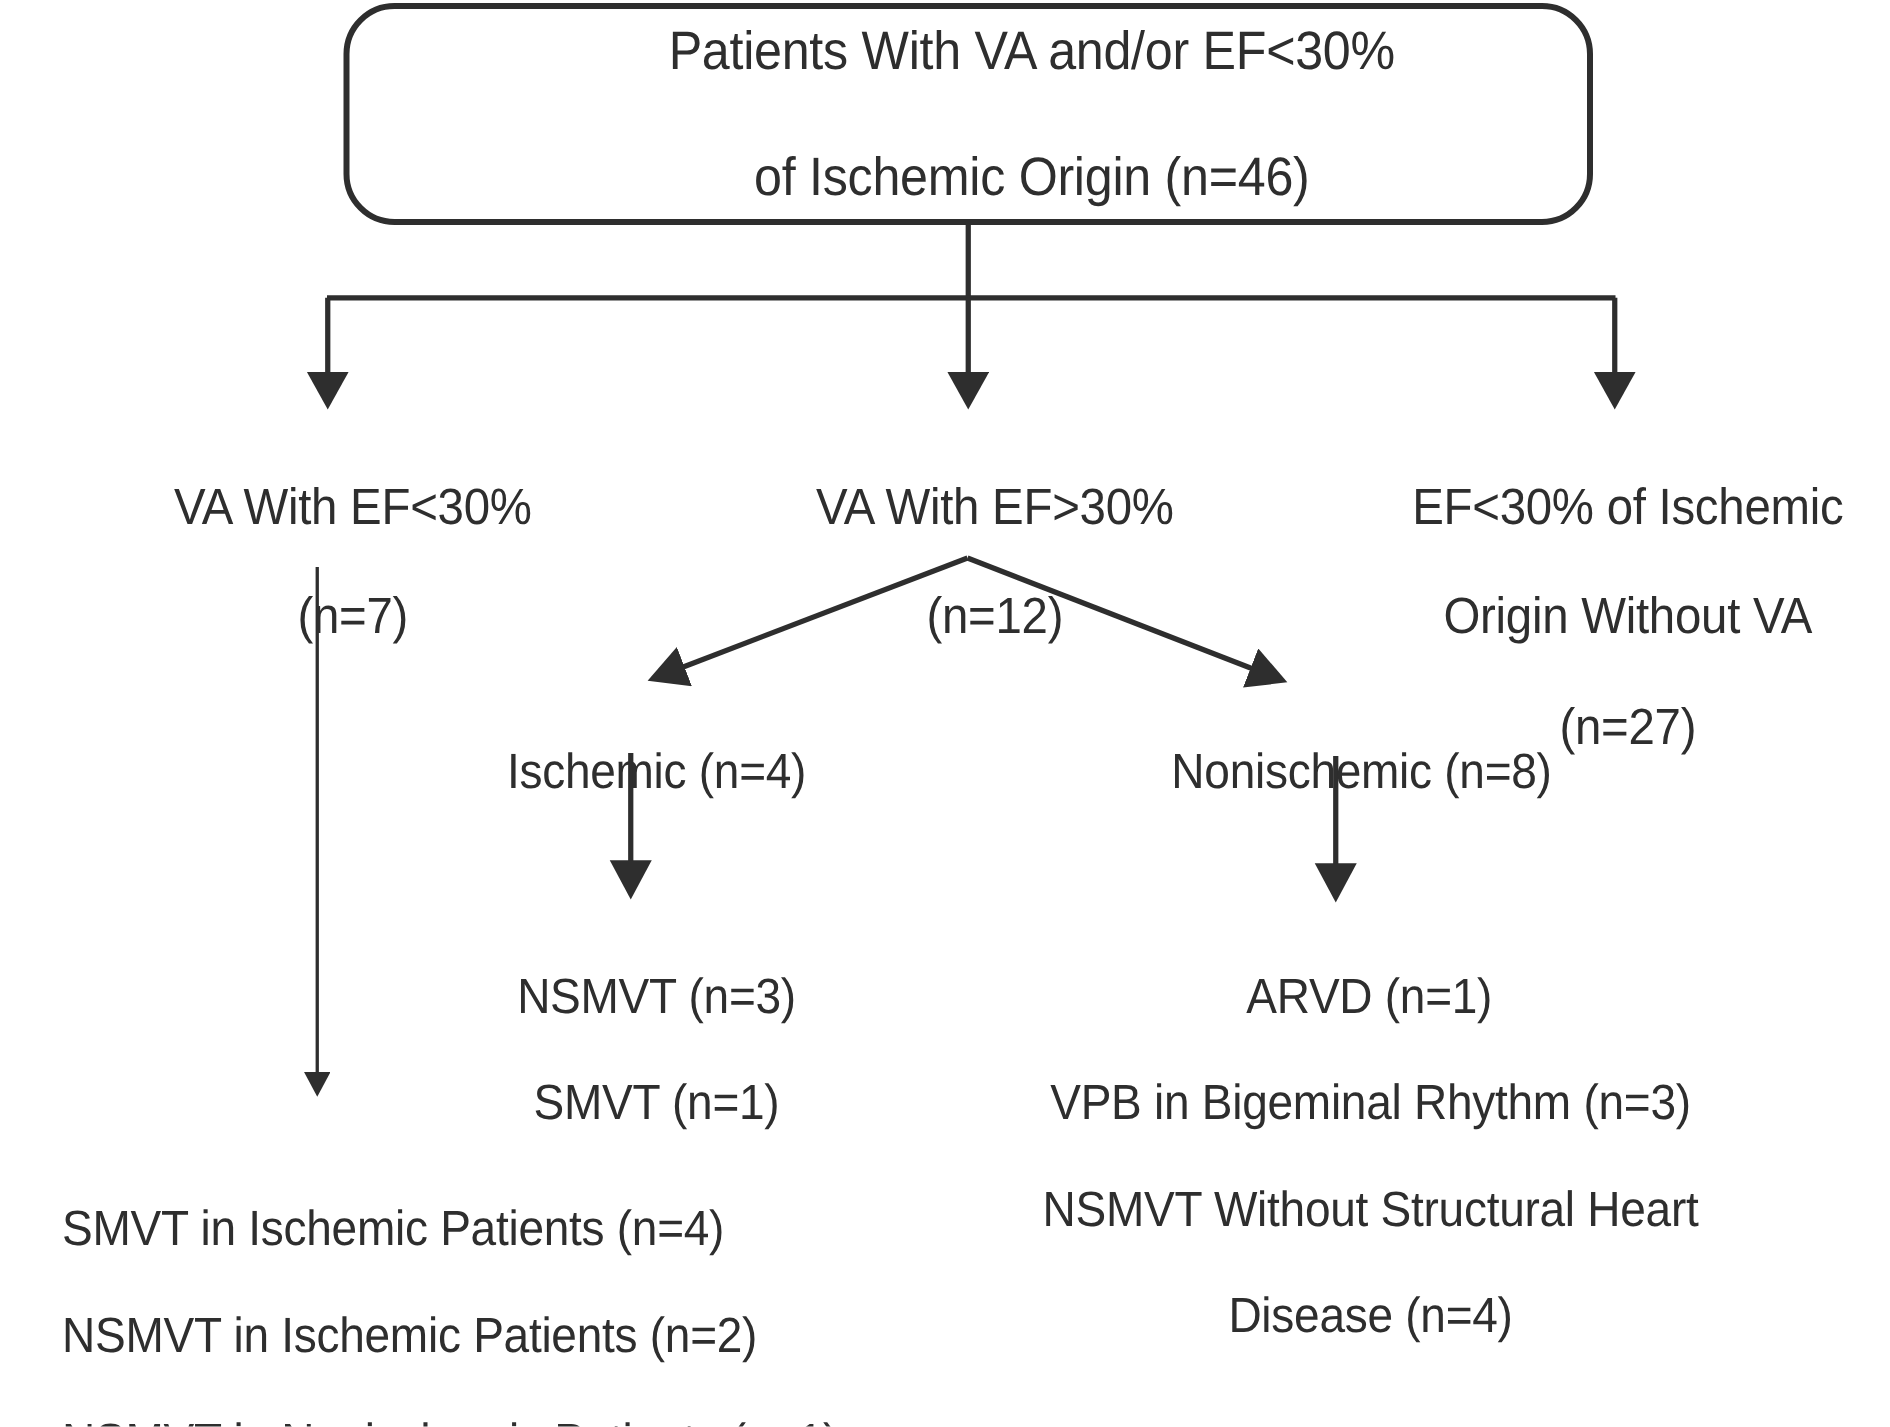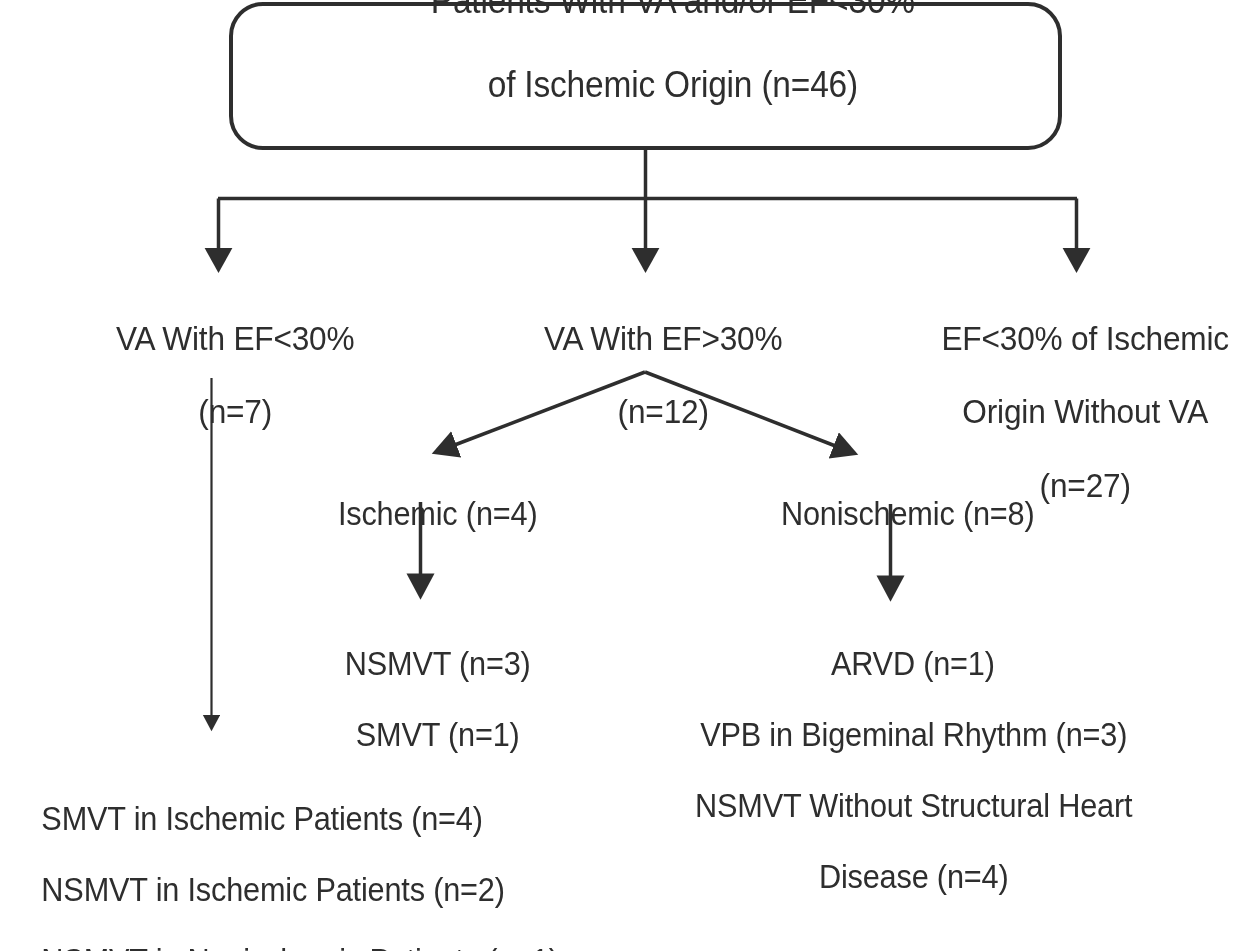--- a/index.html
+++ b/index.html
@@ -53,26 +53,26 @@
   .lvl4 {
     font-size: 33px;
   }
   .leaf-left {
     font-size: 33px;
     text-align: left;
     transform-origin: left center;
   }
   .root-box-label {
     position: absolute;
-    left: 231px;
+    left: 246px;
     top: 4px;
     width: 829px;
     height: 144px;
     display: flex;
-    align-items: flex-end;
+    align-items: center;
     justify-content: center;
     text-align: center;
   }
 </style>
 </head>
 <body>
 
 <div id="flowchart">
 
   <svg class="svg-layer" viewBox="0 0 1260 951" width="1260" height="951" xmlns="http://www.w3.org/2000/svg">

